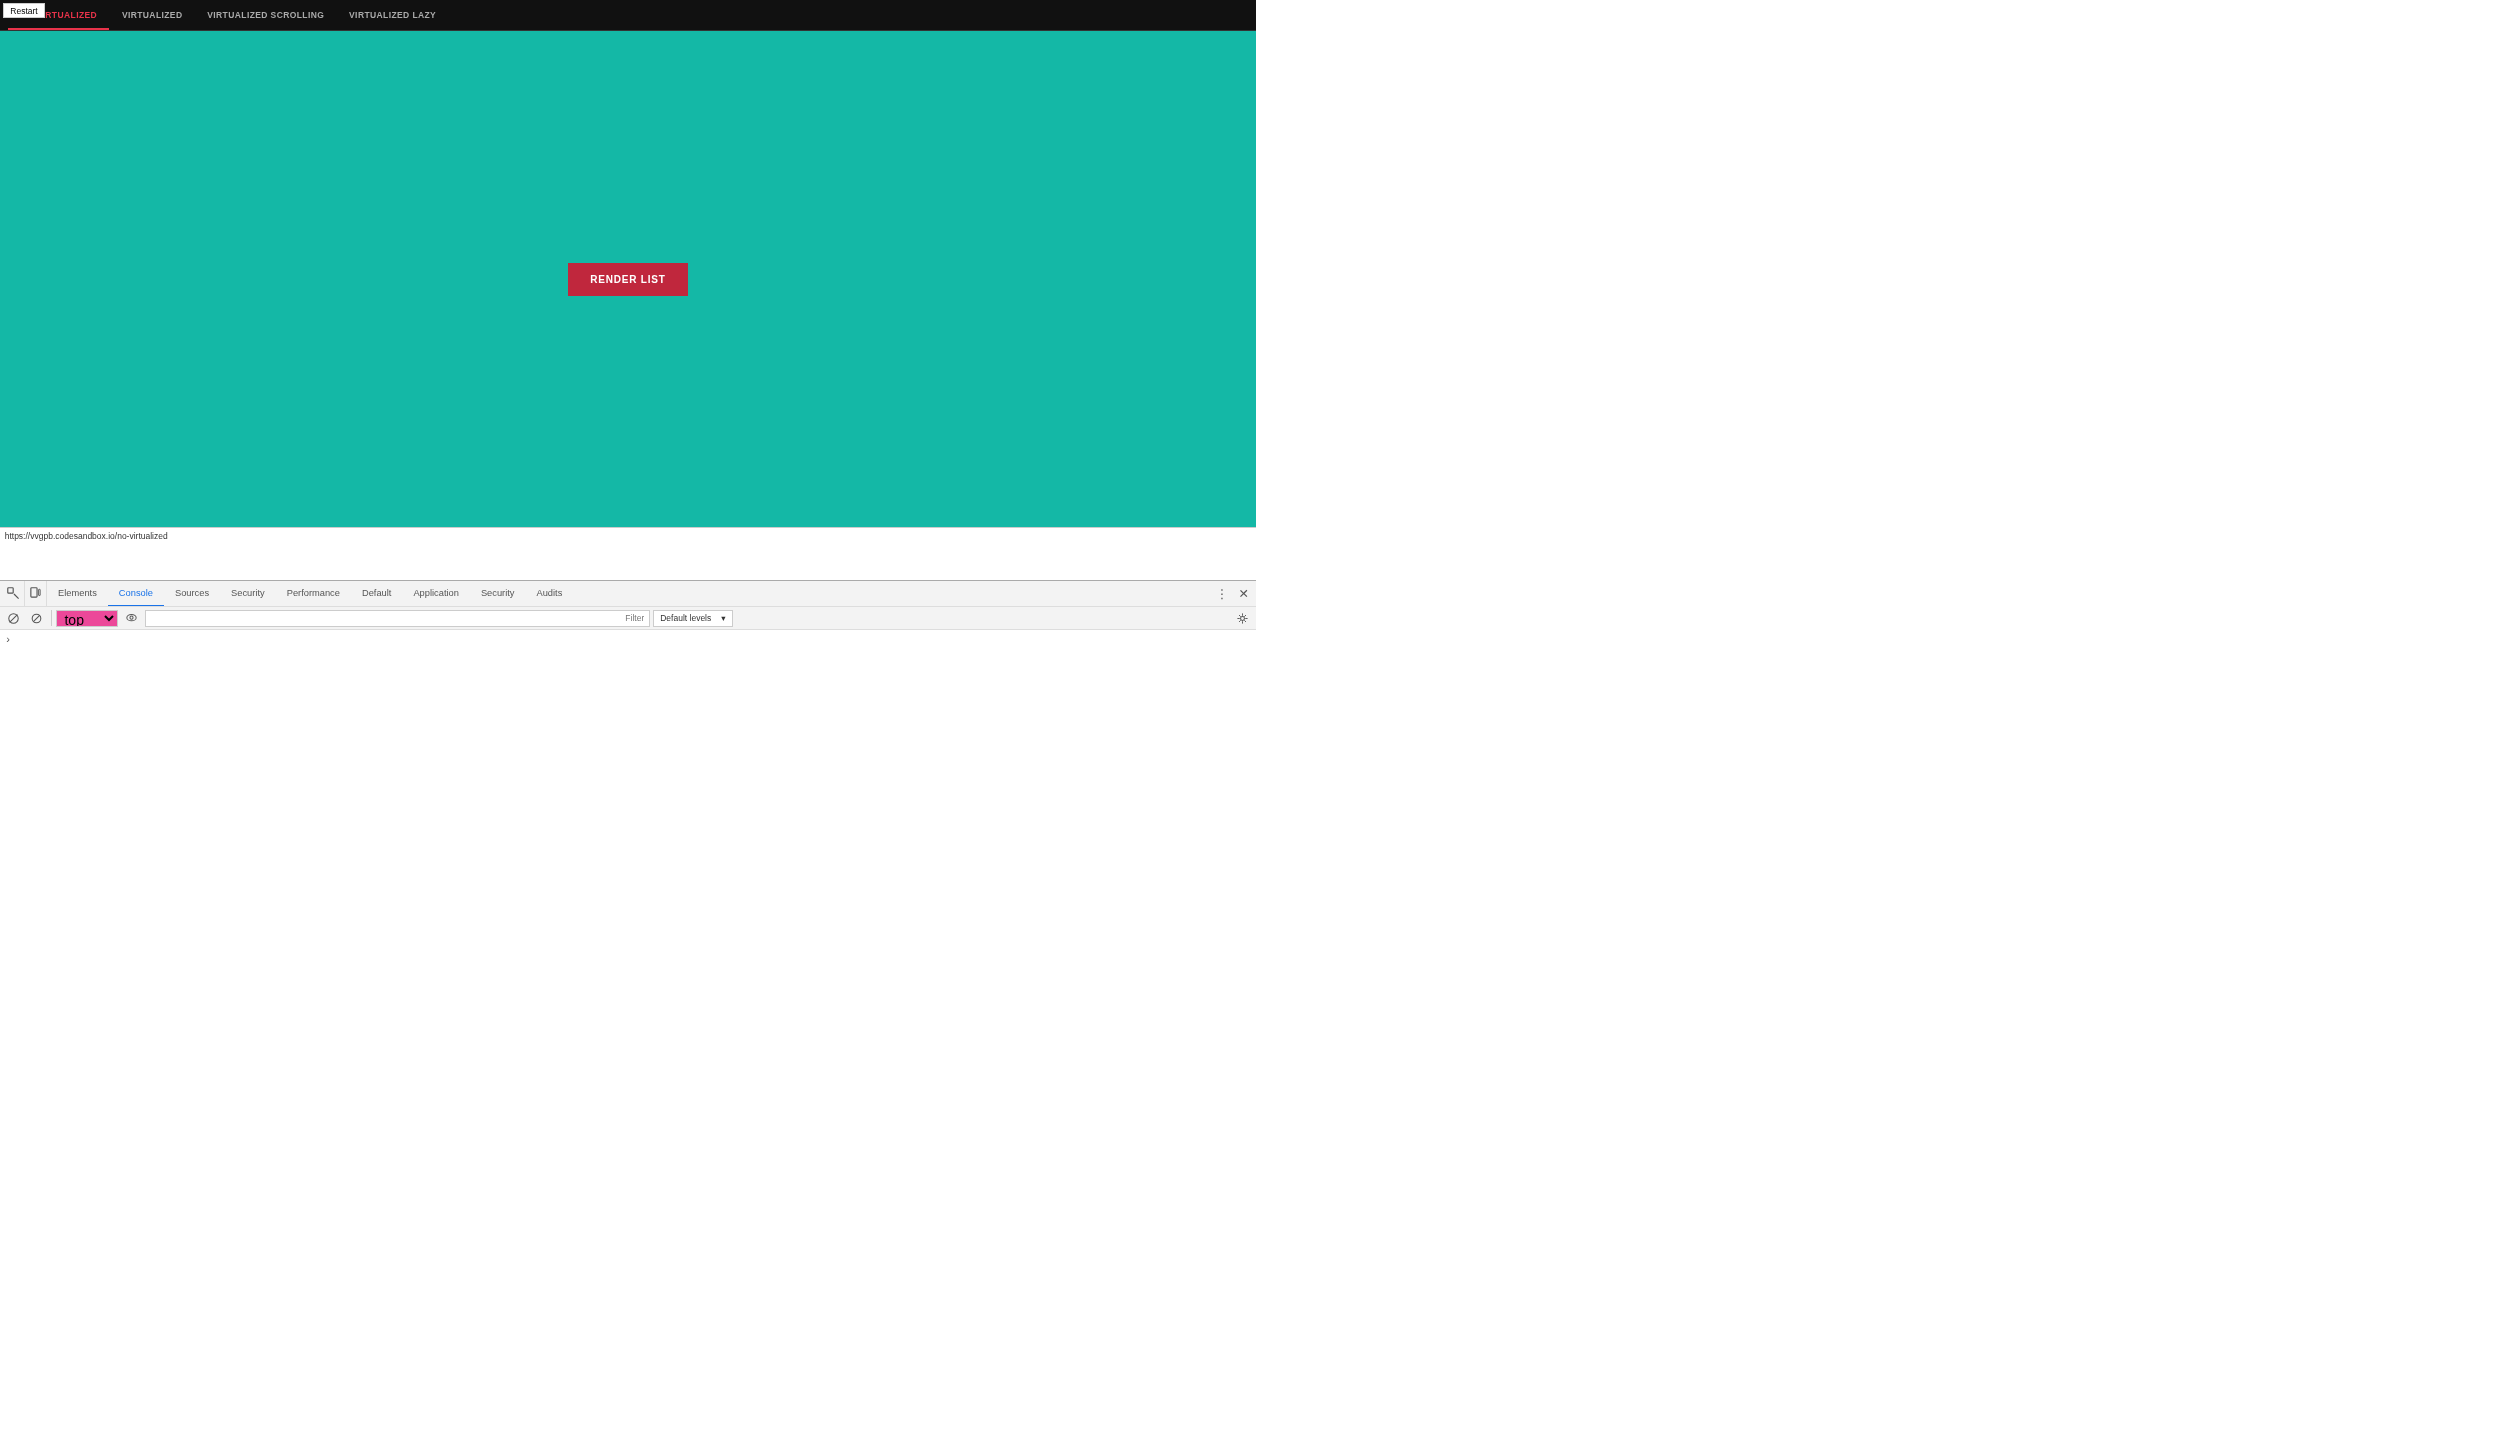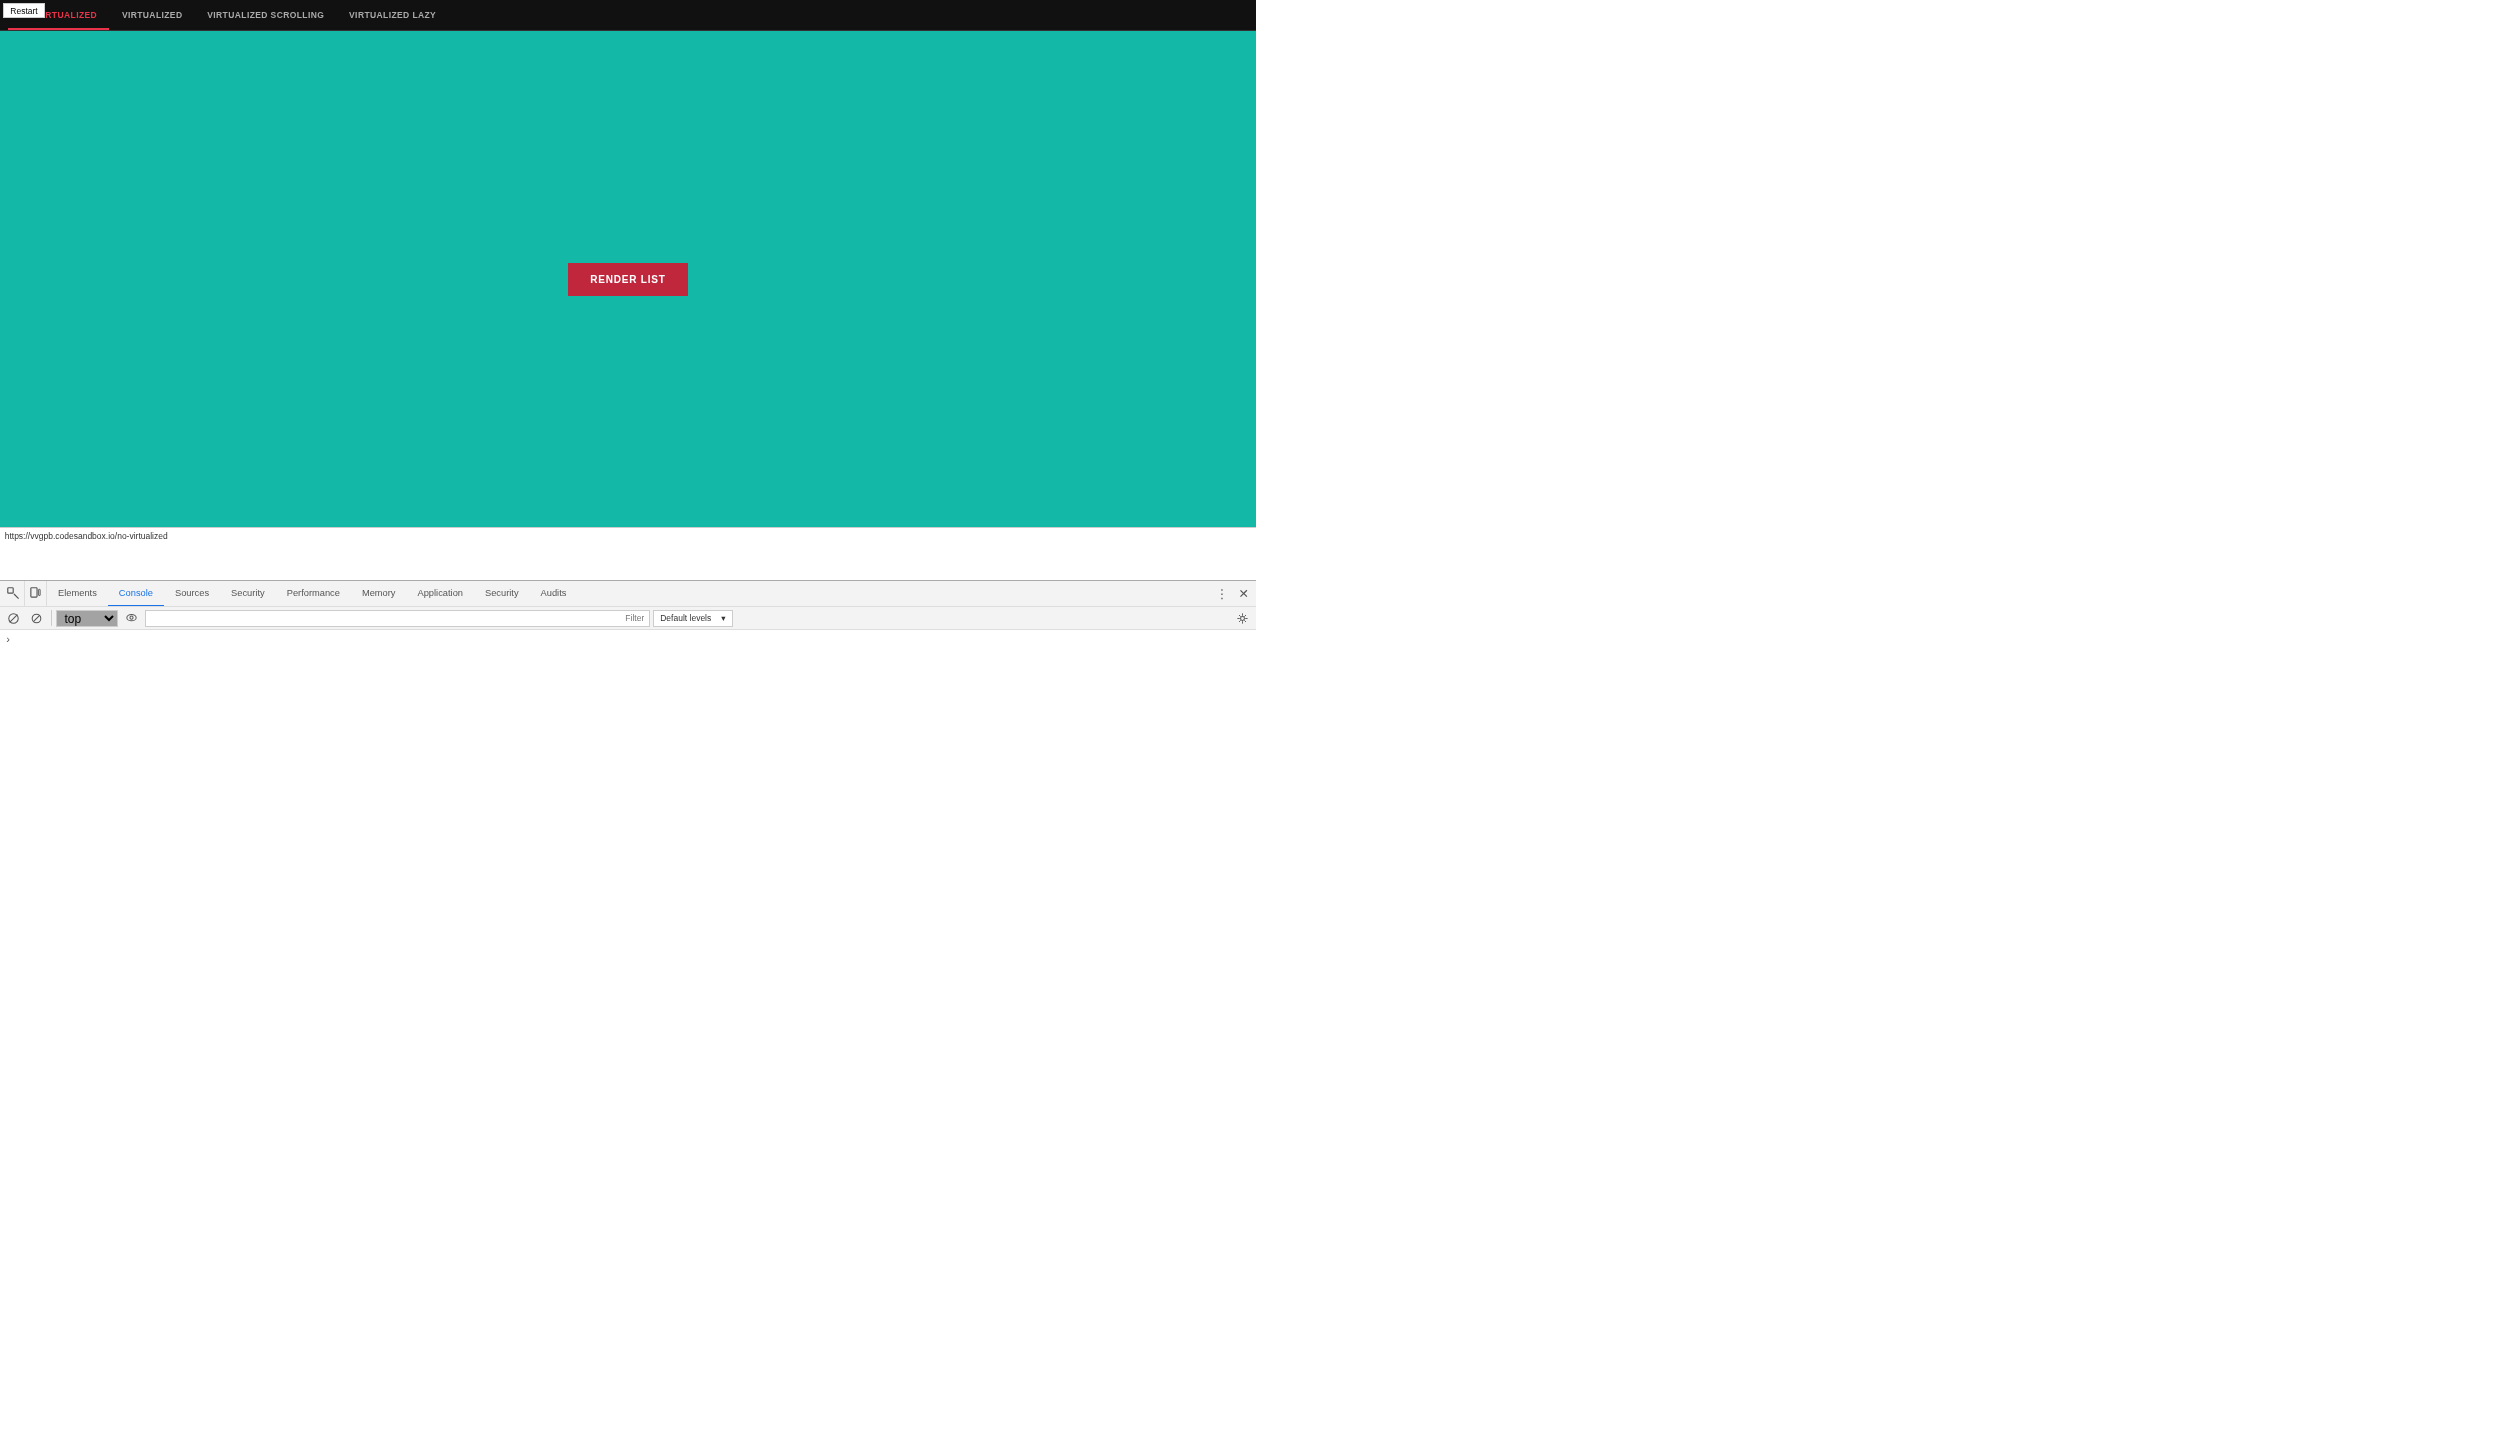--- a/index.html
+++ b/index.html
@@ -188,22 +188,22 @@
 
     .console-divider {
       width: 0.8px;
       height: 15.5px;
       background: #ccc;
       margin: 0 1.6px;
     }
 
     #context-selector {
       height: 17px;
-      font-size: 12px;
-      background: #a3a3a3;
+      font-size: 14px;
+      background: #ec4899;
       border: 0.8px solid #ccc;
       padding: 0 3.1px;
       cursor: pointer;
       min-width: 62px;
     }
 
     #filter-input {
       flex: 1;
       height: 17px;
       border: 0.8px solid #ccc;
@@ -293,21 +293,21 @@
           <rect x="1" y="1" width="8" height="12" rx="1" stroke="#555" stroke-width="1.5"></rect>
           <rect x="11" y="3" width="2" height="8" rx="0.5" stroke="#555" stroke-width="1.2"></rect>
         </svg>
       </div>
 
       <div class="devtools-tab">Elements</div>
       <div class="devtools-tab active">Console</div>
       <div class="devtools-tab">Sources</div>
       <div class="devtools-tab">Security</div>
       <div class="devtools-tab">Performance</div>
-      <div class="devtools-tab">Memory</div>
+      <div class="devtools-tab">Default</div>
       <div class="devtools-tab">Application</div>
       <div class="devtools-tab">Security</div>
       <div class="devtools-tab">Audits</div>
 
       <div class="devtools-right-icons">
         <div class="devtools-right-icon" title="More options">⋮</div>
         <div class="devtools-right-icon" title="Close DevTools">✕</div>
       </div>
     </div>
 

